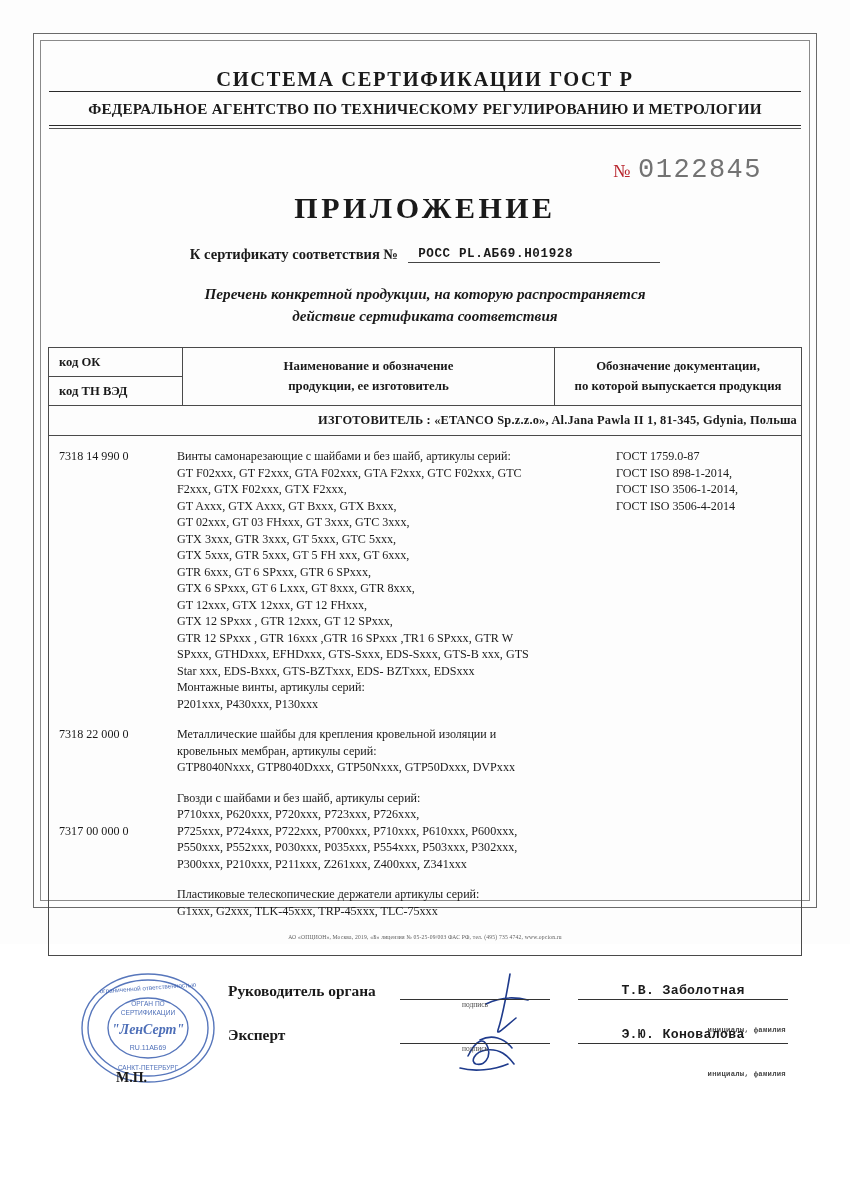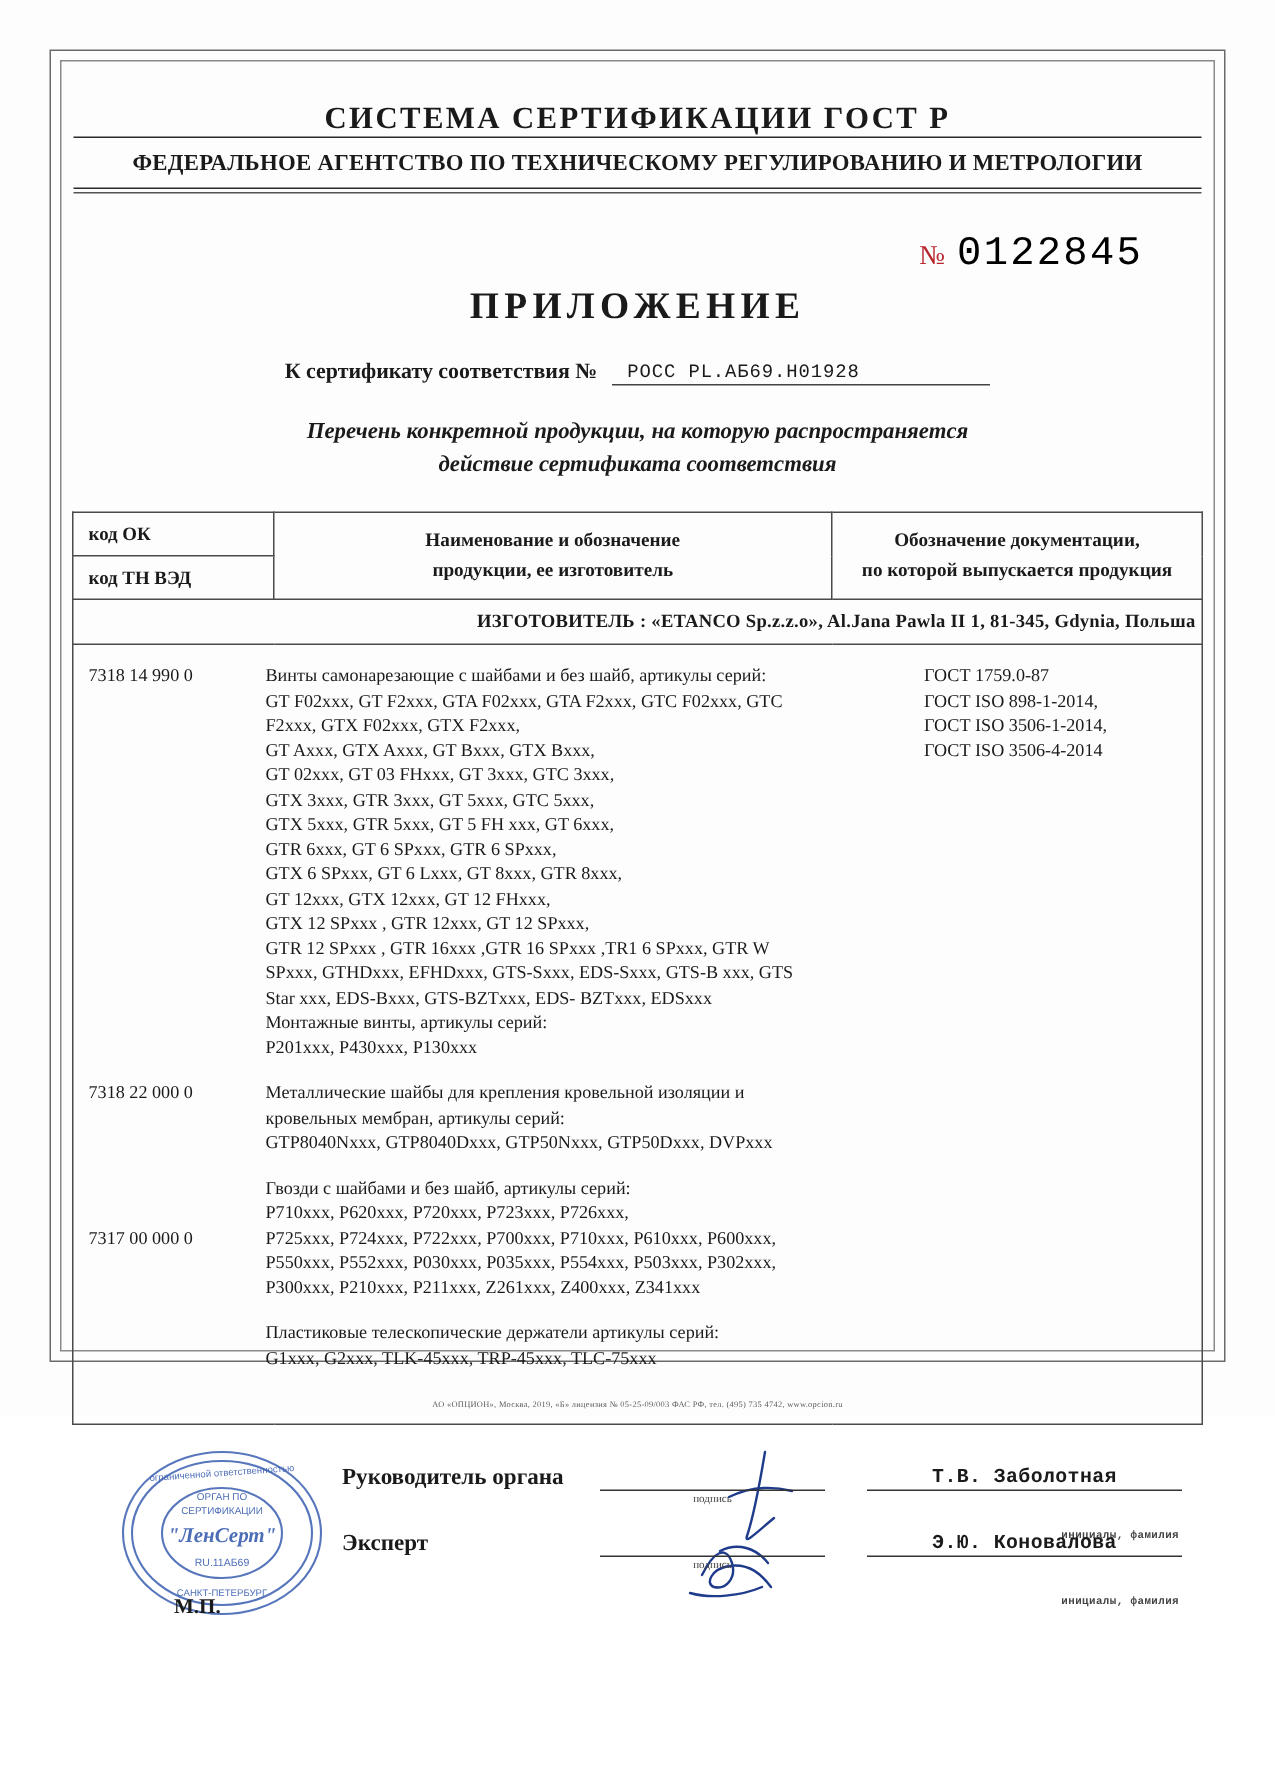--- a/index.html
+++ b/index.html
@@ -68,29 +68,29 @@
     margin-top: 26px;
     padding-right: 40px;
   }
   .num-label {
     color: #b8242c;
     font-size: 18px;
     font-family: "Liberation Serif", serif;
     margin-right: 8px;
   }
   .num-value {
-    color: #000000;
+    color: #737373;
     font-size: 27px;
     font-family: "Liberation Mono", monospace;
     letter-spacing: 1.5px;
   }
 
   .doc-title {
     text-align: center;
-    font-size: 25px;
+    font-size: 30px;
     font-weight: bold;
     letter-spacing: 3.5px;
     margin-top: 6px;
   }
 
   .certline {
     display: flex;
     justify-content: center;
     align-items: flex-end;
     margin-top: 21px;
@@ -99,21 +99,21 @@
   }
   .certline .lbl { margin-right: 10px; }
   .certline .val {
     font-family: "Liberation Mono", monospace;
     font-size: 12.6px;
     letter-spacing: 0.6px;
     border-bottom: 1px solid #444;
     min-width: 252px;
     padding: 0 10px 1px 10px;
     text-align: left;
-    font-weight: normal;
+    font-weight: bold;
   }
 
   .scope {
     text-align: center;
     font-size: 15.2px;
     font-weight: bold;
     margin-top: 20px;
     line-height: 1.45;
     font-style: italic;
   }

